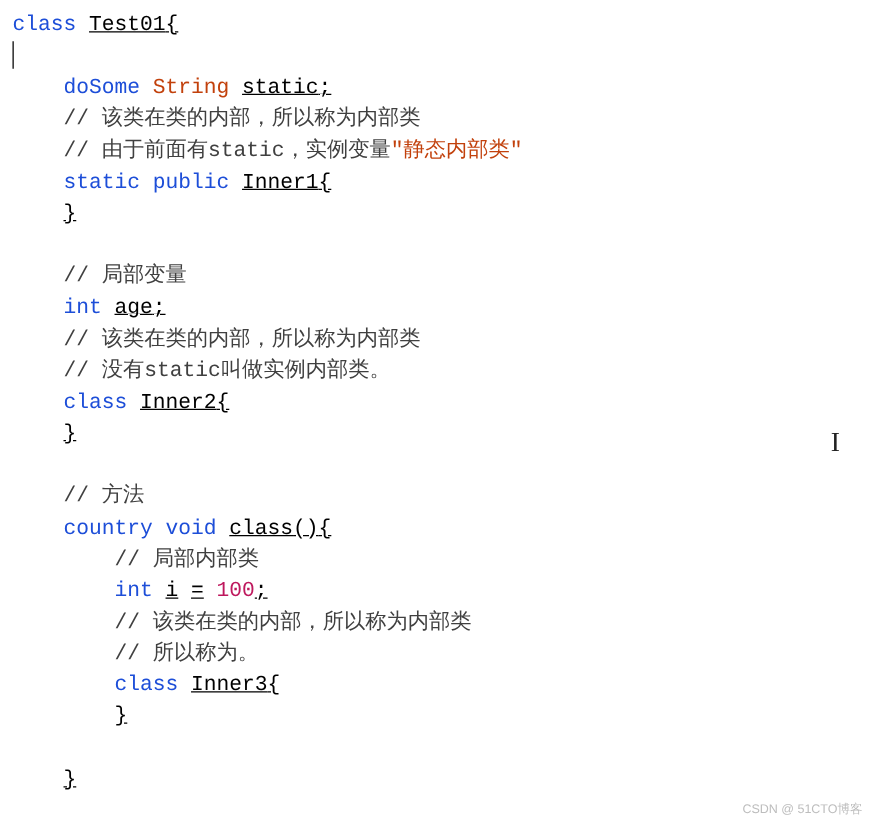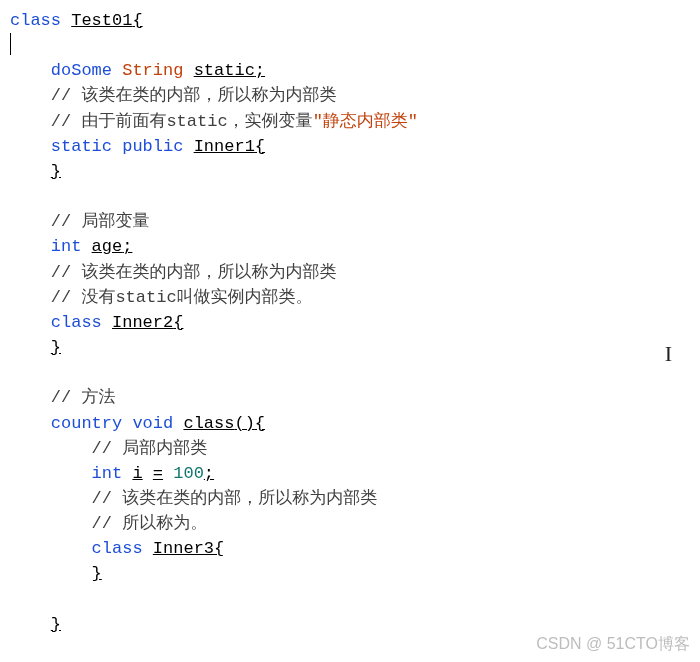--- a/index.html
+++ b/index.html
@@ -16,21 +16,21 @@
       position: relative;
     }
     pre {
       margin: 0;
       font-family: inherit;
       white-space: pre;
     }
     .kw   { color: #1d4ed8; }
     .type { color: #c2410c; }
     .cm   { color: #404040; text-align: right; }
-    .num  { color: #0f766e; }
+    .num  { color: #be185d; }
     .txt  { color: #000000; text-decoration: underline; }
     .indent1 { display:inline-block; width: 4ch; }
     .indent2 { display:inline-block; width: 8ch; }
     .cursor-caret {
       position: absolute;
       left: 10px;
       top: 33px;
       width: 1px;
       height: 22px;
       background: #000;
@@ -41,21 +41,21 @@
       top: 338px;
       font-family: serif;
       color: #222;
       font-size: 22px;
       user-select: none;
     }
     .watermark {
       position: absolute;
       right: 10px;
       bottom: 6px;
-      font-size: 16px;
+      font-size: 10px;
       color: #bdbdbd;
       font-family: Arial, sans-serif;
       text-shadow: 0 0 0.5px #fff;
     }
   </style>
 </head>
 <body>
 
 <div class="cursor-caret"></div>
 

